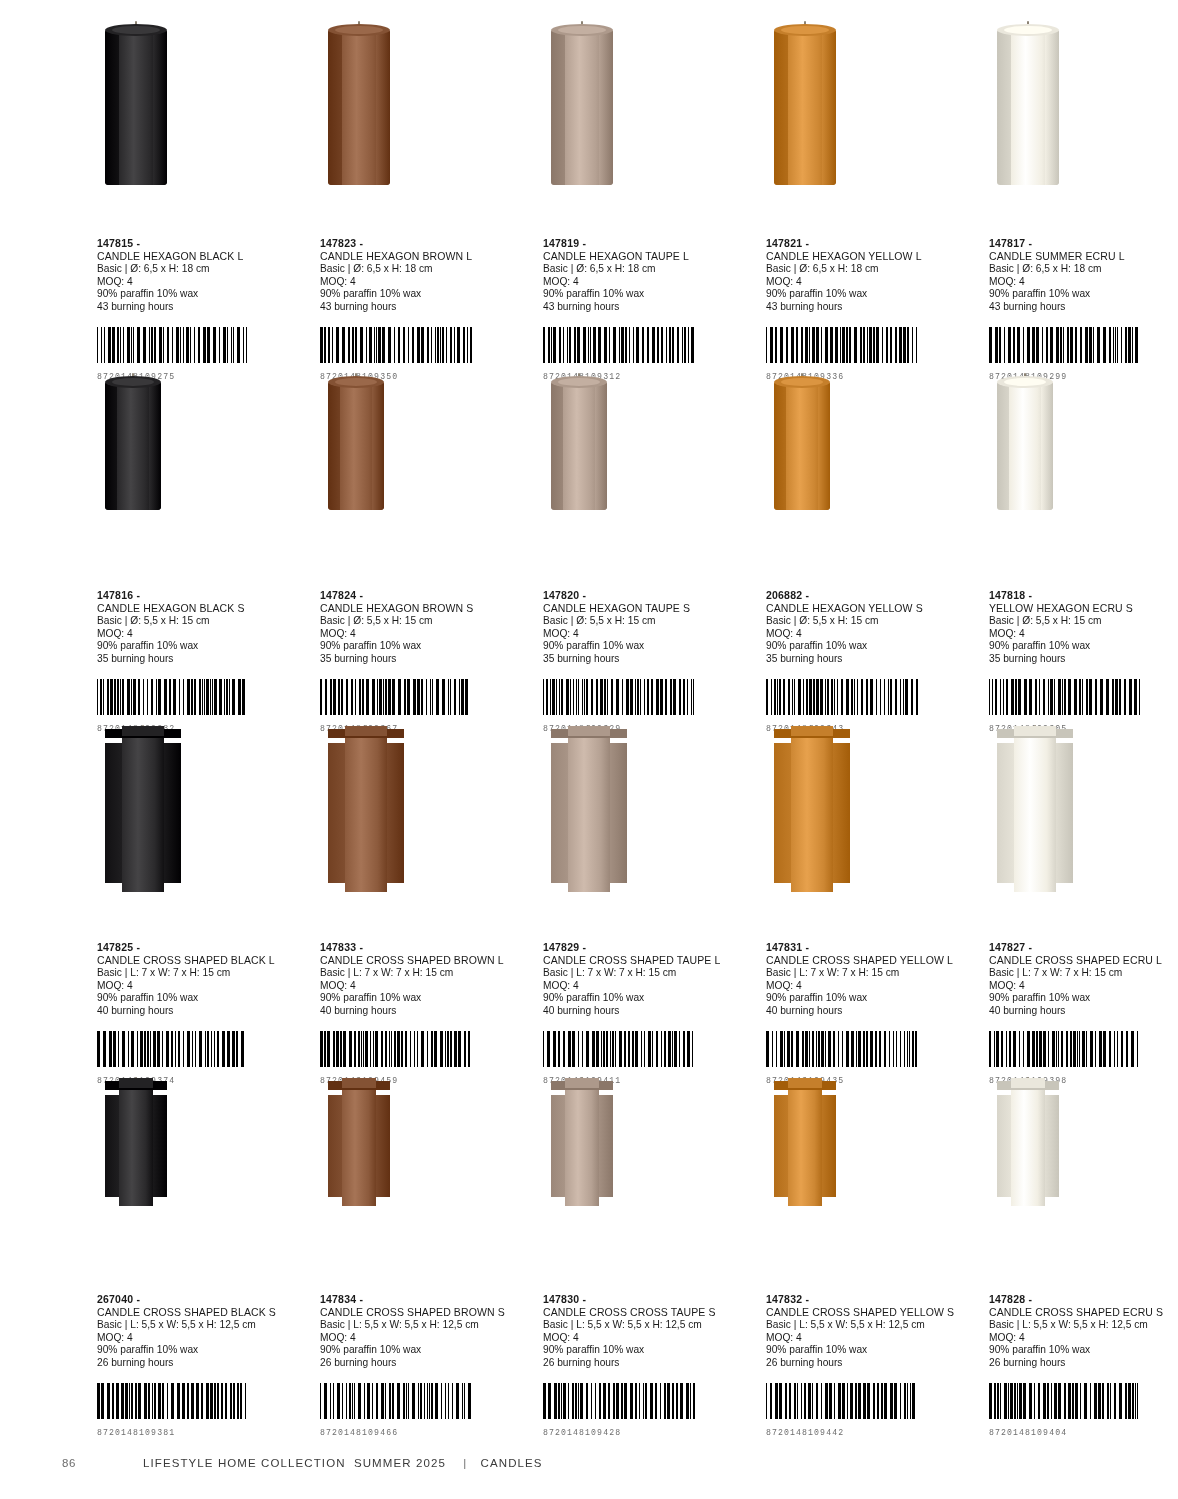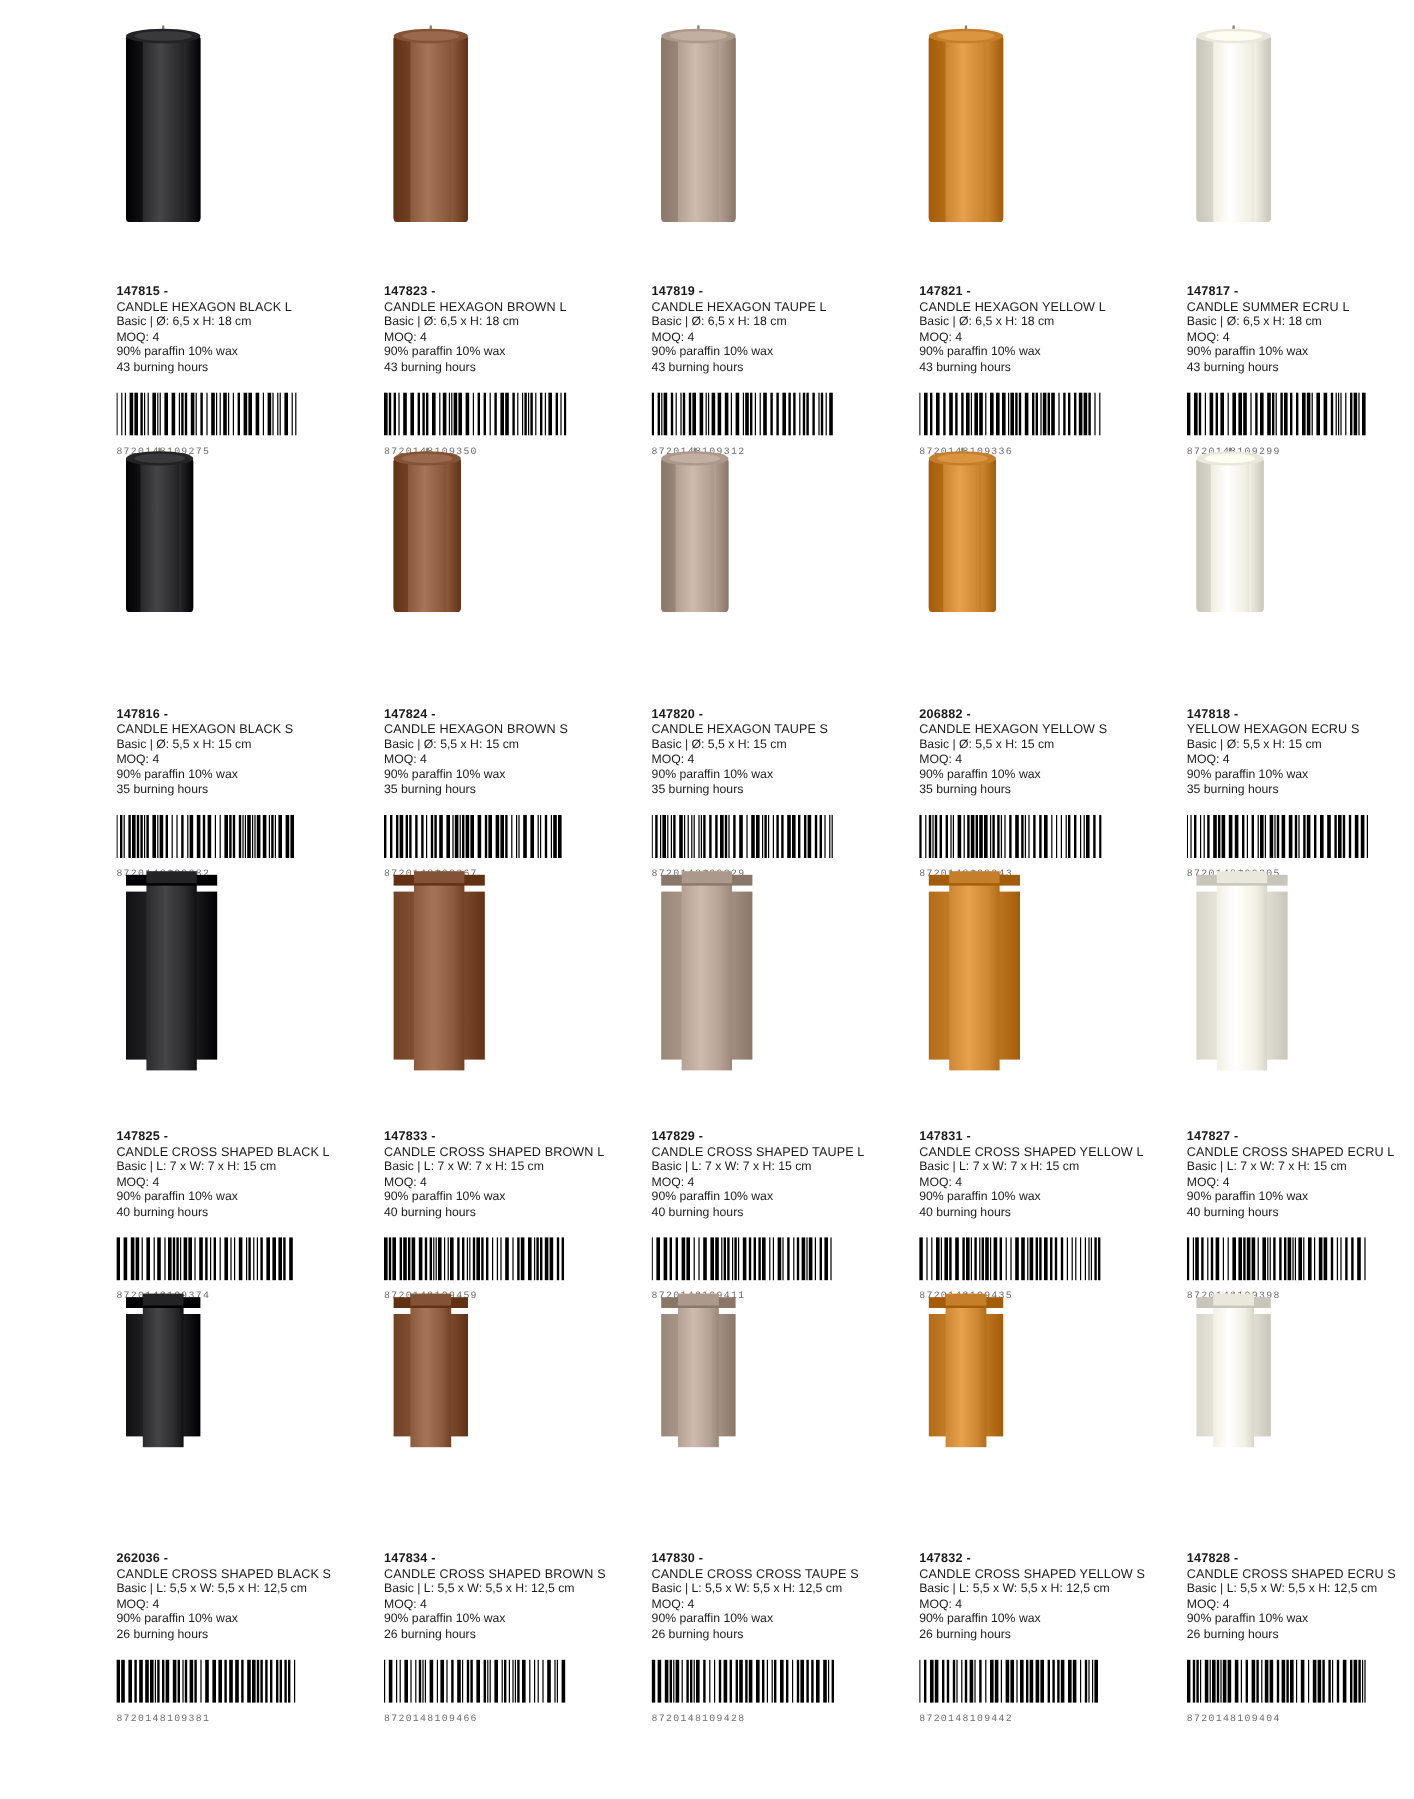--- a/index.html
+++ b/index.html
@@ -1144,21 +1144,21 @@
           <div class="candle cross" style="width:62px;height:120px;">
             <div class="wick"></div>
             <div class="wing-l" style="background:linear-gradient(90deg,#111012,#212022);"></div>
             <div class="wing-r" style="background:linear-gradient(90deg,#1d1c1e,#010002);"></div>
             <div class="center" style="background:linear-gradient(90deg,#2b2a2c 0%,#454446 38%,#2b2a2c 78%,#111012 100%);"></div>
             <div class="top-bar" style="background:#010002;"></div>
             <div class="top-center" style="background:#232224;"></div>
           </div>
         </div>
         <div class="info">
-          <div class="sku"><span>262036</span> <span>-</span></div>
+          <div class="sku"><span>267040</span> <span>-</span></div>
           <div class="title">CANDLE CROSS SHAPED BLACK S</div>
           <div class="spec">Basic  |   L: 5,5 x W: 5,5 x H: 12,5 cm</div>
           <div class="spec">MOQ:  4</div>
           <div class="spec">90% paraffin 10% wax</div>
           <div class="spec">26 burning hours</div>
         </div>
         <div class="barcode-wrap">
           <div>
             <svg class="barcode" viewBox="0 0 152 36" preserveAspectRatio="none" xmlns="http://www.w3.org/2000/svg">
               <rect x="0" y="0" width="3" height="36" fill="#000"></rect>
@@ -1455,14 +1455,23 @@
               <rect x="143" y="0" width="2" height="36" fill="#000"></rect>
               <rect x="146" y="0" width="1" height="36" fill="#000"></rect>
               <rect x="148" y="0" width="1" height="36" fill="#000"></rect>
             </svg>
           </div>
           <div class="ean">8720148109404</div>
         </div>
       </div>
     </div>
 
+  <div class="footer">
+    <div class="footer-page">86</div>
+    <div class="footer-text">
+      <span class="seg">LIFESTYLE HOME COLLECTION</span>
+      <span class="seg">SUMMER 2025</span>
+      <span class="sep">|</span>
+      <span class="seg">CANDLES</span>
+    </div>
+  </div>
 
 </div>
 
 </body></html>

